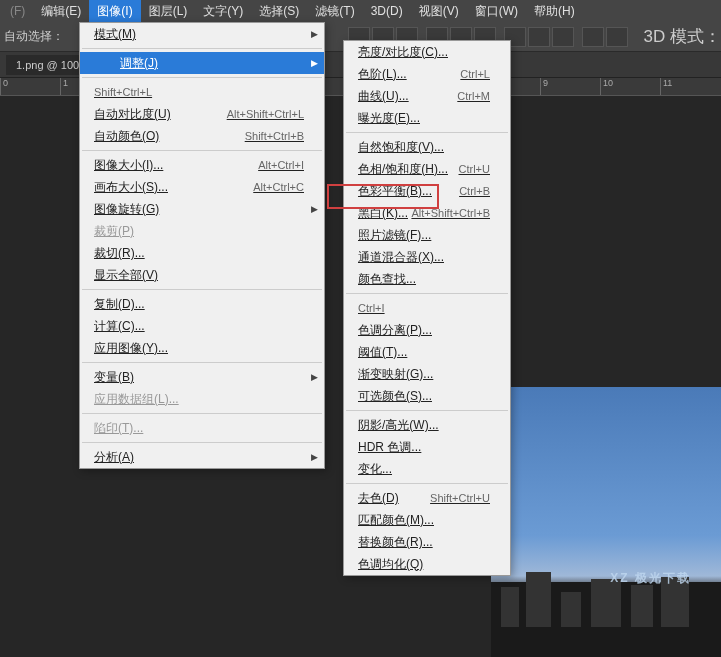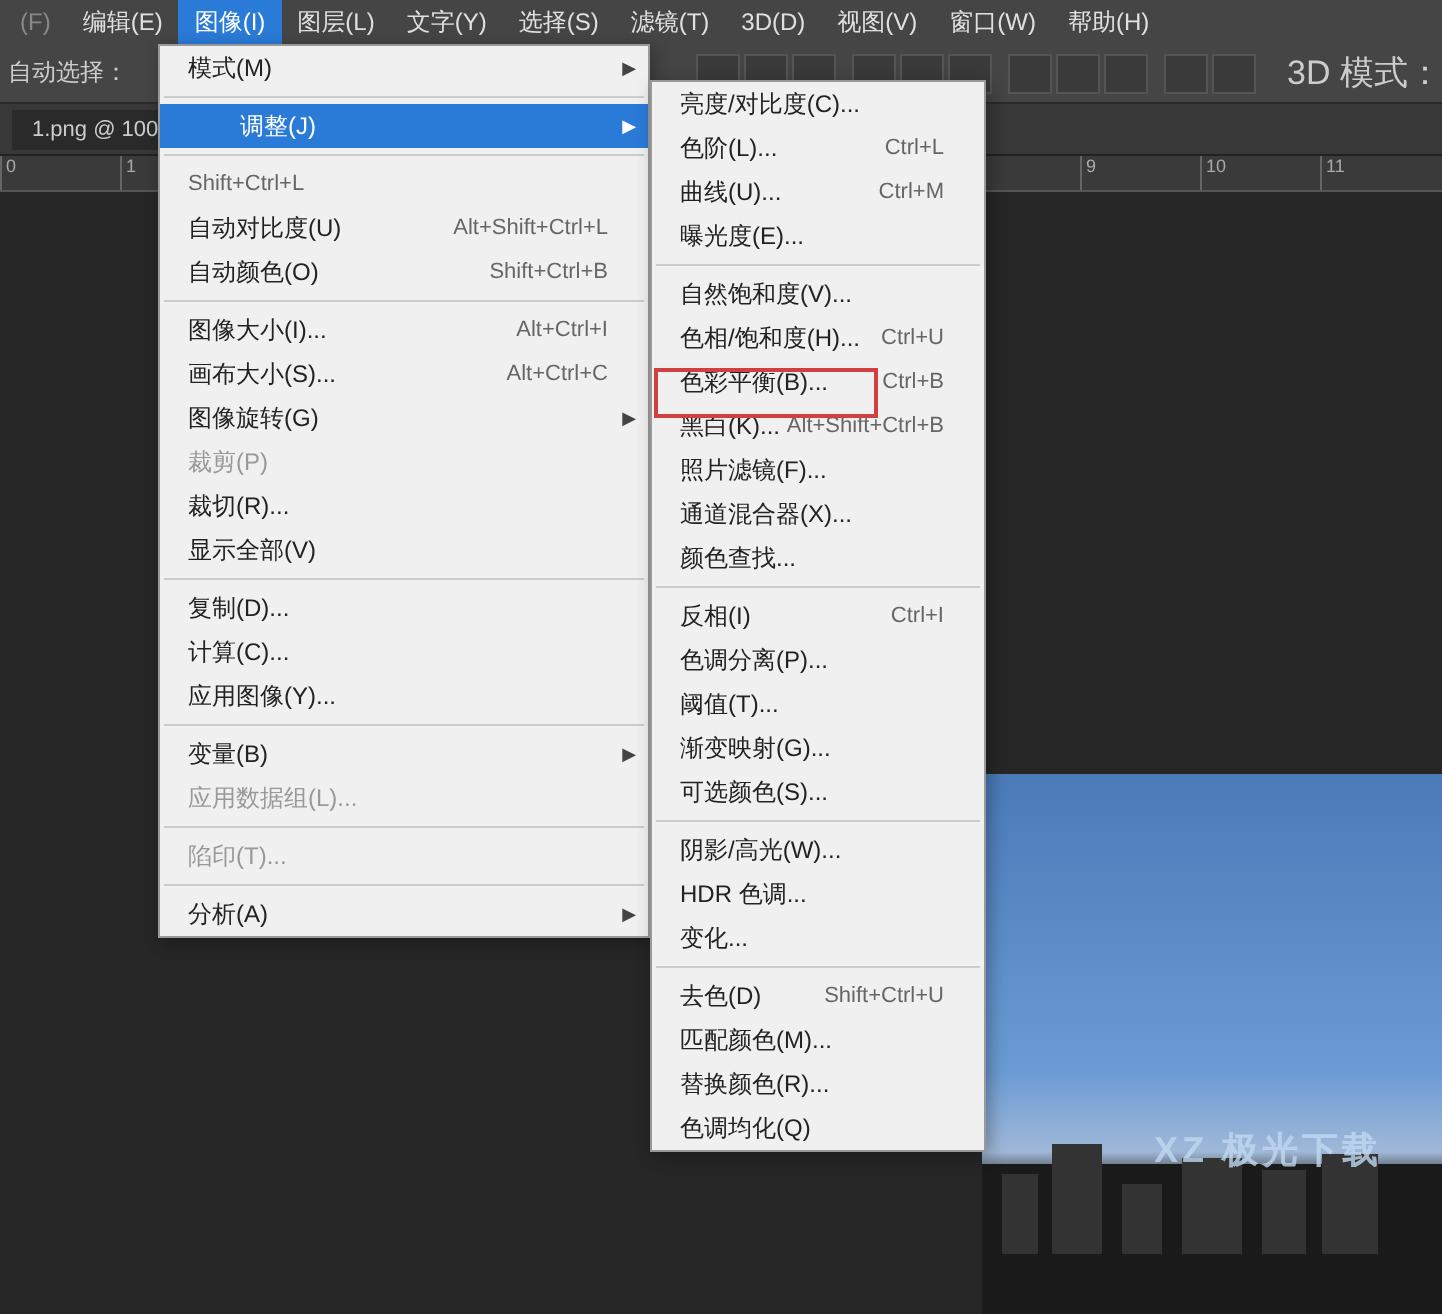--- a/index.html
+++ b/index.html
@@ -14,25 +14,25 @@
 .toolbar-icon { width: 22px; height: 20px; background: #3a3a3a; border: 1px solid #555; }
 .toolbar-group { display: flex; gap: 2px; margin-left: 8px; }
 .tabbar { background: #383838; height: 26px; display: flex; align-items: center; padding-left: 6px; color: #ccc; font-size: 11px; border-bottom: 1px solid #222; }
 .tab { padding: 4px 10px; background: #2a2a2a; }
 .ruler-h { position: absolute; top: 78px; left: 0; right: 0; height: 18px; background: #3a3a3a; border-bottom: 1px solid #555; display: flex; color: #aaa; font-size: 9px; overflow: hidden; }
 .ruler-tick { width: 60px; border-left: 1px solid #666; padding-left: 2px; }
 .canvas-dark { position: absolute; top: 96px; left: 0; right: 0; bottom: 0; background: #262626; }
 .image-preview { position: absolute; right: 0; bottom: 0; width: 230px; height: 270px; background: linear-gradient(to bottom, #4a7ab8 0%, #6b9bd4 55%, #9fb8d8 70%, #3a3a3a 75%, #2a2a2a 100%); }
 .cityscape { position: absolute; bottom: 0; left: 0; right: 0; height: 75px; background: #1a1a1a; }
 .building { position: absolute; bottom: 30px; background: #333; }
-.watermark { position: absolute; bottom: 70px; right: 30px; color: #c0d8f0; font-size: 18px; font-weight: bold; opacity: 0.8; letter-spacing: 2px; }
+.watermark { position: absolute; bottom: 70px; right: 30px; color: #c0d8f0; font-size: 12px; font-weight: bold; opacity: 0.8; letter-spacing: 2px; }
 .menu-panel { position: absolute; background: #f0f0f0; border: 1px solid #999; box-shadow: 2px 2px 8px rgba(0,0,0,0.3); font-size: 12px; color: #222; }
 .menu1 { top: 22px; left: 79px; width: 246px; }
-.menu2 { top: 40px; left: 325px; width: 168px; }
-.menu-row { display: flex; align-items: center; height: 22px; padding: 0 20px 0 14px; position: relative; cursor: default; }
+.menu2 { top: 40px; left: 343px; width: 168px; }
+.menu-row { display: flex; align-items: center; height: 22px; padding: 0 20px 0 14px; position: relative; cursor: default; text-decoration: underline; }
 .menu-row.sel { background: #2a7bd8; color: white; padding-left: 40px; }
 .menu-row.disabled { color: #999; }
 .menu-label { flex: 1; }
 .menu-shortcut { color: #666; font-size: 11px; }
 .menu-arrow { position: absolute; right: 6px; font-size: 9px; color: #444; }
 .menu-row.sel .menu-arrow { color: white; }
 .menu-sep { height: 1px; background: #ccc; margin: 3px 2px; }
 .highlight-box { position: absolute; border: 2px solid #d04040; pointer-events: none; }
 .hl1 { top: 184px; left: 327px; width: 112px; height: 25px; }
 .mode-3d { color: #ccc; font-size: 17px; margin-left: 16px; }
@@ -219,21 +219,20 @@
       <span class="menu-label">照片滤镜(F)...</span>
     </div>
     <div class="menu-row">
       <span class="menu-label">通道混合器(X)...</span>
     </div>
     <div class="menu-row">
       <span class="menu-label">颜色查找...</span>
     </div>
     <div class="menu-sep"></div>
     <div class="menu-row">
-      <span class="menu-label">反相(I)</span>
       <span class="menu-shortcut">Ctrl+I</span>
     </div>
     <div class="menu-row">
       <span class="menu-label">色调分离(P)...</span>
     </div>
     <div class="menu-row">
       <span class="menu-label">阈值(T)...</span>
     </div>
     <div class="menu-row">
       <span class="menu-label">渐变映射(G)...</span>

